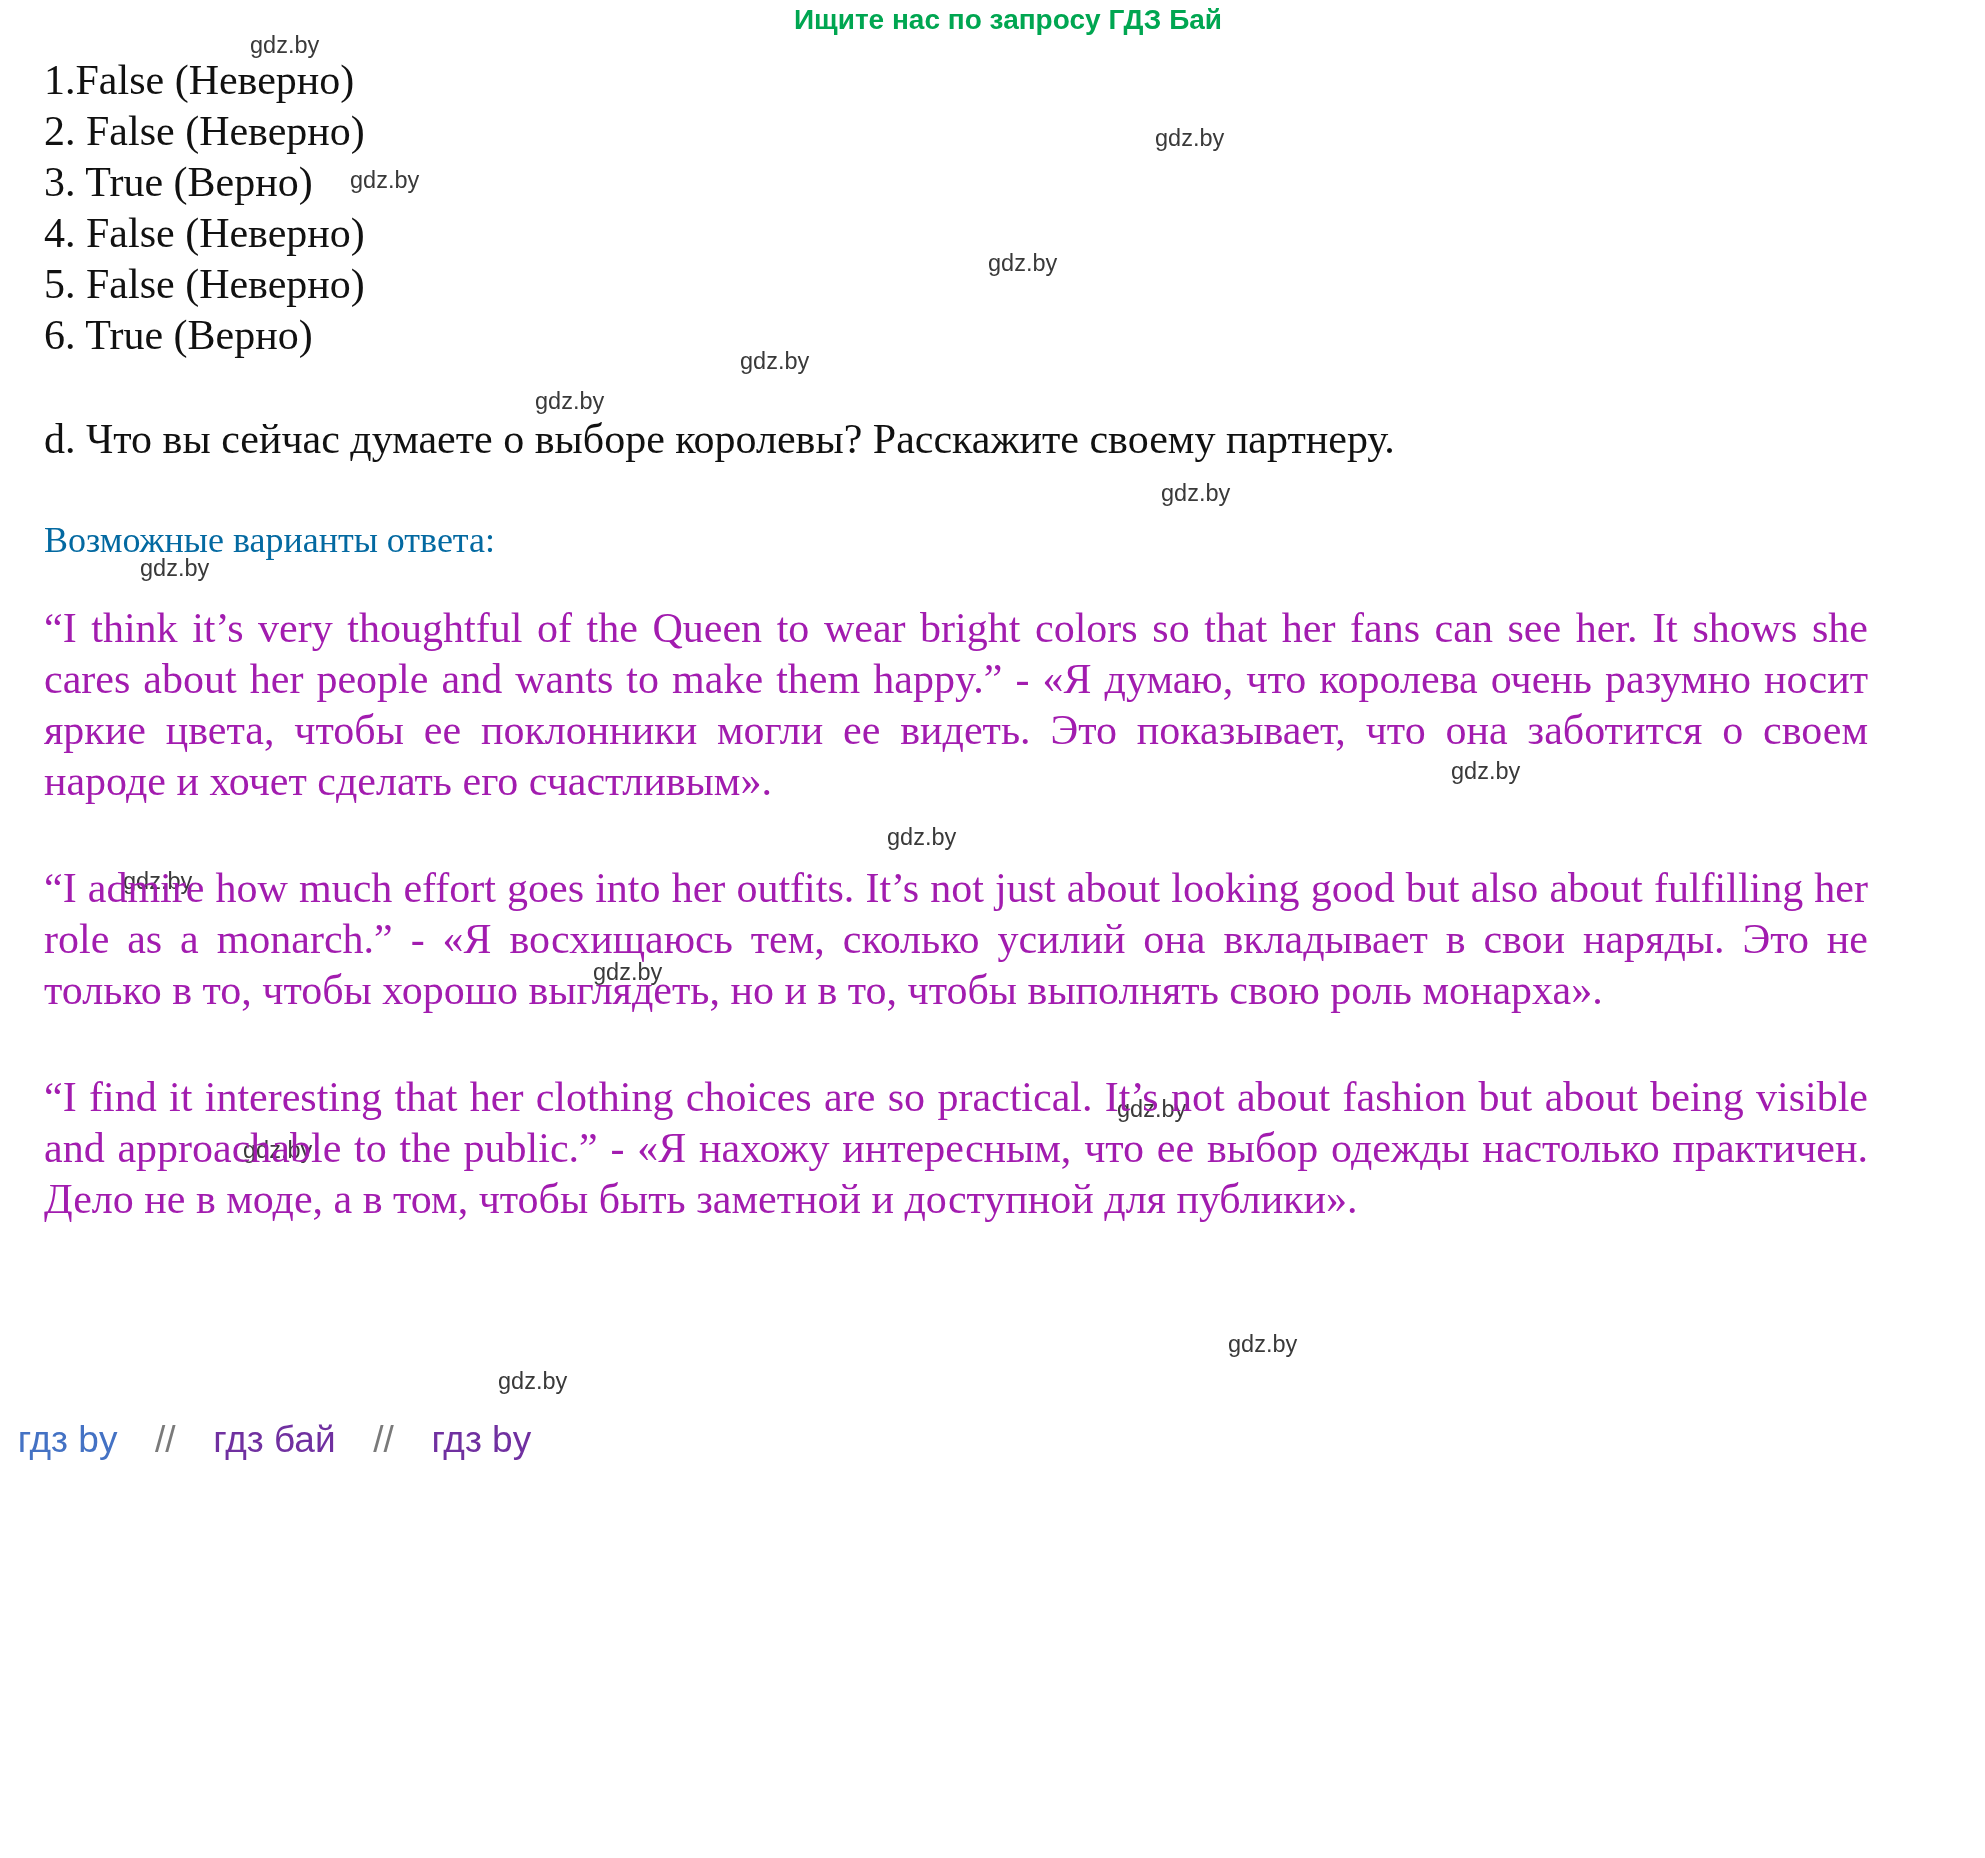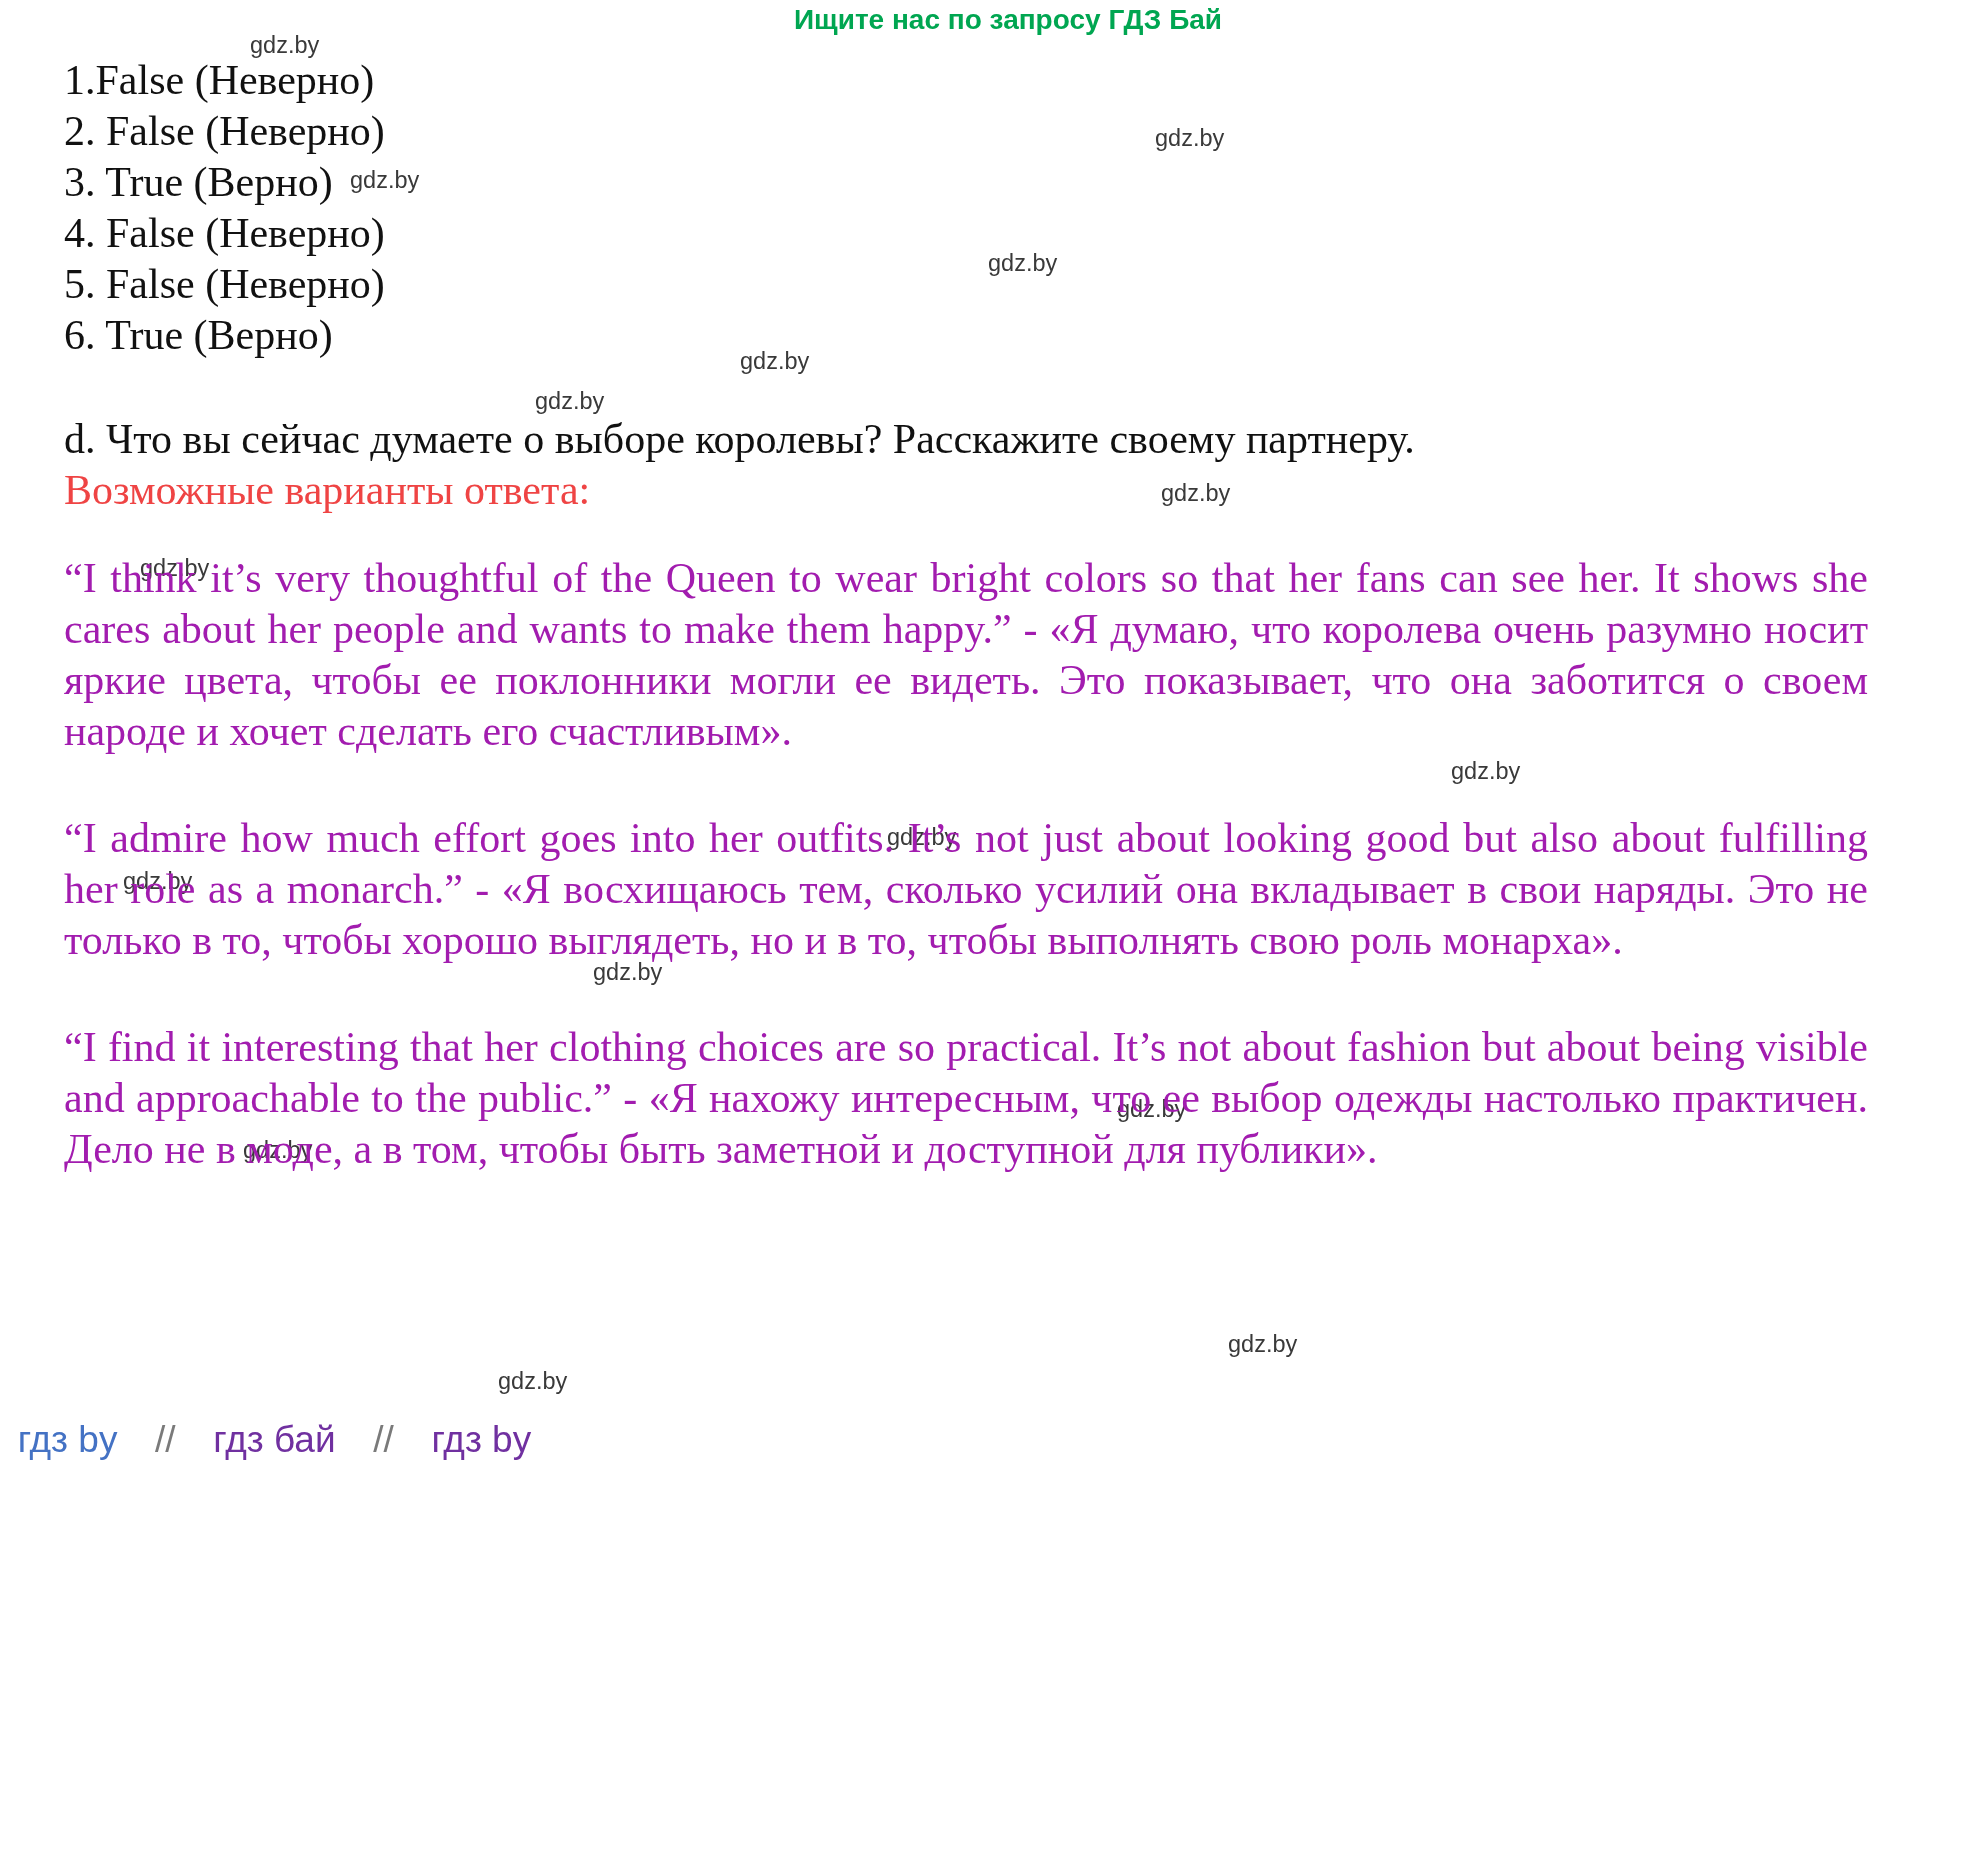--- a/index.html
+++ b/index.html
@@ -24,41 +24,42 @@
     text-align: center;
     font-family: "Liberation Sans", sans-serif;
     font-size: 28px;
     font-weight: 600;
     color: #00a651;
     padding-left: 15px;
   }
   .content {
     position: absolute;
     top: 55px;
-    left: 64px;
+    left: 44px;
     right: 118px;
   }
   .answers-list {
     margin: 0 0 0 0;
   }
   .answer-item {
     font-size: 42px;
     line-height: 51px;
     color: #111111;
   }
   .task-line {
     margin-top: 53px;
     font-size: 42px;
     line-height: 51px;
     color: #111111;
   }
   .variants-label {
-    font-size: 42px;
+    margin-top: 50px;
+    font-size: 36px;
     line-height: 51px;
-    color: #ef4444;
+    color: #0369a1;
   }
   .answer-paragraph {
     margin-top: 37px;
     font-size: 42px;
     line-height: 51px;
     text-align: justify;
     color: #a21caf;
   }
   .answer-paragraph + .answer-paragraph {
     margin-top: 56px;

